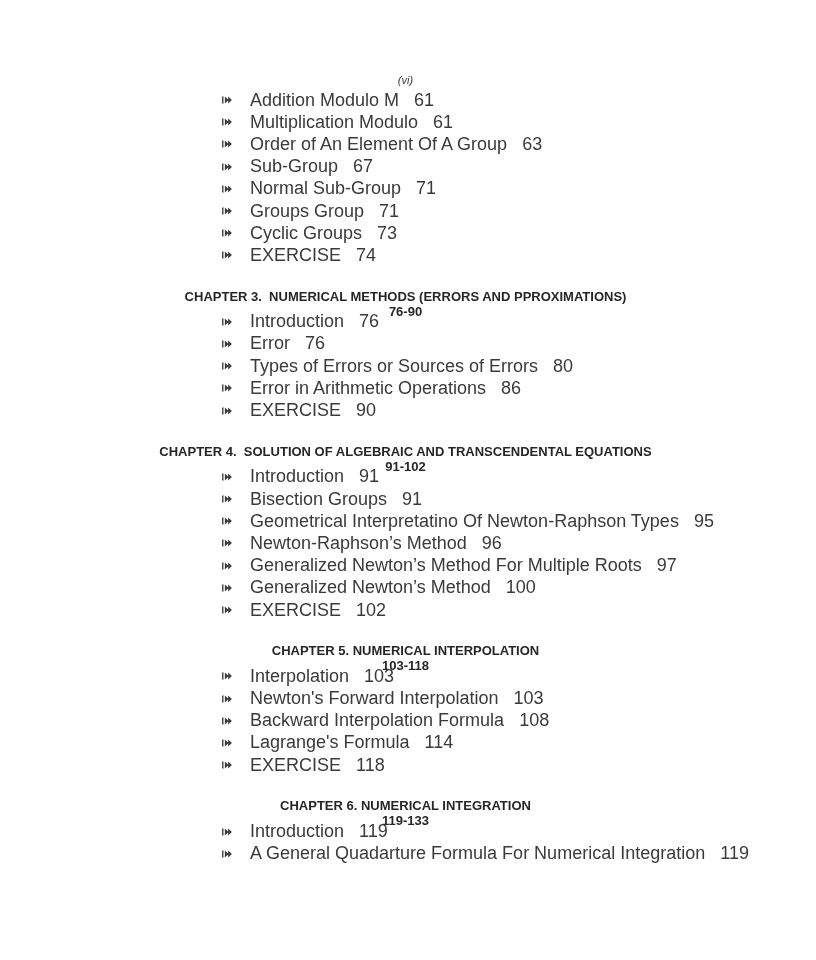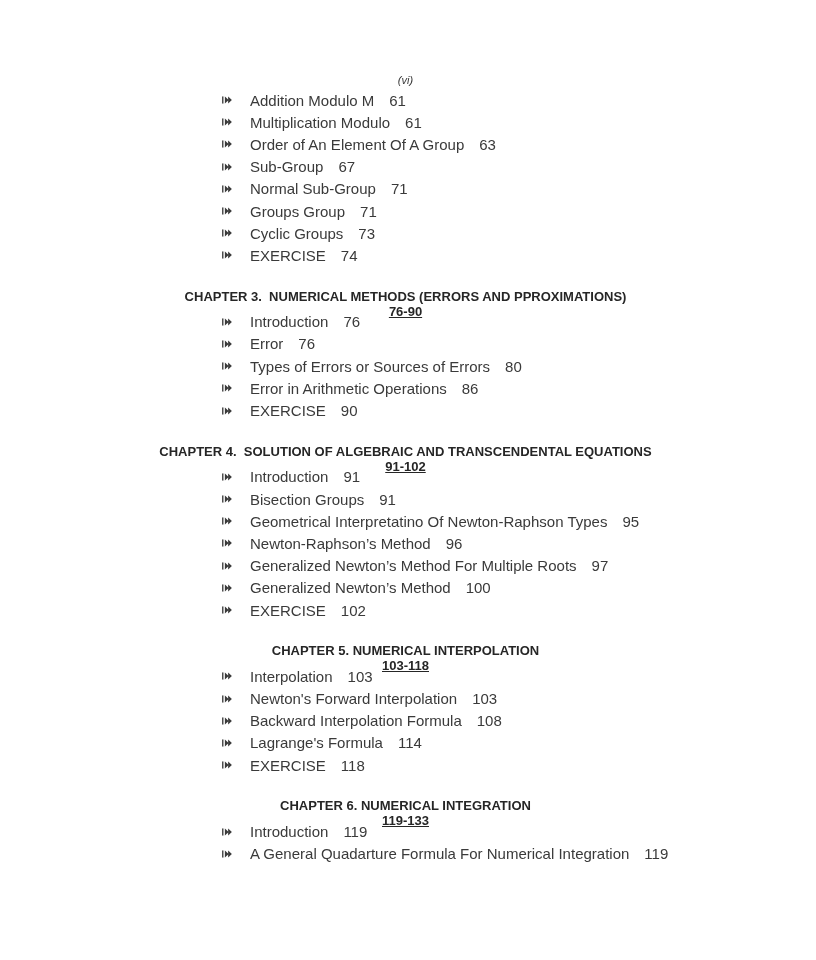--- a/index.html
+++ b/index.html
@@ -28,21 +28,21 @@
     font-style: italic;
     font-size: 11px;
     line-height: 18px;
     color: var(--text, #3a3a3a);
   }
   .toc-item {
     display: flex;
     align-items: center;
     height: 22.2px;
     padding-left: 67px;
-    font-size: 15px;
+    font-size: 18px;
     text-align: center;
   }
   .bullet {
     flex: 0 0 auto;
     width: 10px;
     display: flex;
     align-items: center;
     margin-right: 18px;
   }
   .bullet svg { display: block; fill: var(--text, #3a3a3a); }
@@ -53,21 +53,21 @@
     display: flex;
     justify-content: space-between;
     align-items: center;
     height: 22.2px;
     font-size: 13px;
     font-weight: bold;
     color: var(--heading, #262626);
     flex-direction: column;
   }
   .chapter-heading { white-space: pre; }
-  .chapter-pages { white-space: pre; text-decoration: underline; }
+  .chapter-pages { white-space: pre; }
 </style>
 </head>
 <body>
 
 <div class="page" style="--bg: #ffffff; --text: #3a3a3a; --heading: #262626;">
   <div class="content">
     <div class="folio">(vi)</div>
     <div class="toc-list" id="continuation-list">
   <div class="toc-item">
     <span class="bullet">

